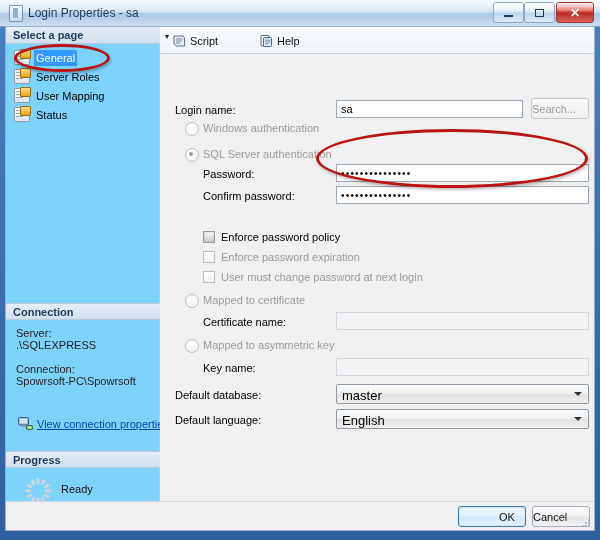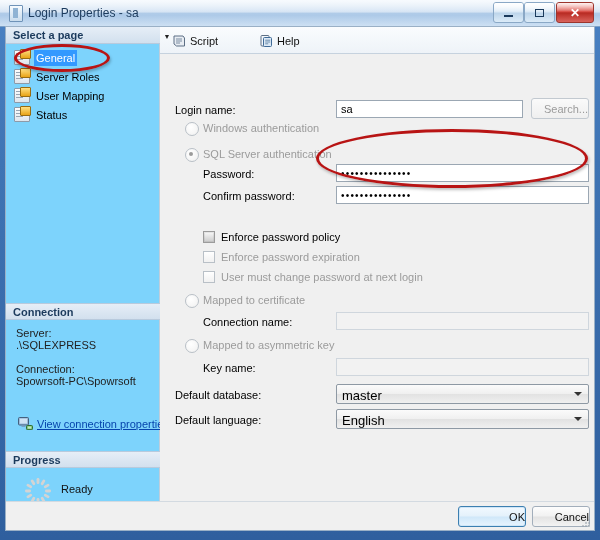--- a/index.html
+++ b/index.html
@@ -134,21 +134,21 @@
     position:absolute;height:18px;box-sizing:border-box;
     background:#fff;border:1px solid #9ba7b3;
     font-size:11px;color:#000;padding:2px 0 0 4px;white-space:nowrap;overflow:hidden;
   }
   .txt.ro{background:#f2f2f2;border:1px solid #cfd6dd;}
   .txt.pw{letter-spacing:1.2px;font-size:10px;padding-top:3px;}
   .btn{
     position:absolute;height:21px;box-sizing:border-box;
     border:1px solid #a2aebb;border-radius:3px;
     background:linear-gradient(180deg,#fdfdfd 0%,#f1f1f1 48%,#e3e3e3 52%,#f3f3f3 100%);
-    font-size:11px;color:#111;display:flex;align-items:center;justify-content:flex-end;
+    font-size:11px;color:#111;display:flex;align-items:center;justify-content:flex-start;
   }
   .btn.dis{color:#9b9b9b;border-color:#c2c9d0;background:linear-gradient(180deg,#fafafa,#efefef);}
   .btn.default{
     border:1px solid #3c7fb1;
     box-shadow:0 0 0 1px #cfe6f7 inset;
     background:linear-gradient(180deg,#f2f9ff 0%,#e4f1fb 48%,#cfe7f9 52%,#e8f4fe 100%);
   }
   .radio{position:absolute;width:12px;height:12px;border-radius:50%;
          border:1px solid #b9c0c7;background:radial-gradient(circle at 40% 35%,#ffffff,#f0f0f0);}
   .radio.on:after{content:"";position:absolute;left:3px;top:3px;width:4px;height:4px;border-radius:50%;background:#9b9b9b;}
@@ -311,21 +311,21 @@
 
         <div class="chk" style="left:43px;top:197px;"></div>
         <div class="lbl dis" style="left:61px;top:197px;">Enforce password expiration</div>
 
         <div class="chk" style="left:43px;top:217px;"></div>
         <div class="lbl dis" style="left:61px;top:217px;">User must change password at next login</div>
 
         <div class="radio" style="left:25px;top:240px;"></div>
         <div class="lbl dis" style="left:43px;top:240px;">Mapped to certificate</div>
 
-        <div class="lbl" style="left:43px;top:262px;">Connection name:</div>
+        <div class="lbl" style="left:43px;top:262px;">Certificate name:</div>
         <div class="txt ro" style="left:176px;top:258px;width:253px;"></div>
 
         <div class="radio" style="left:25px;top:285px;"></div>
         <div class="lbl dis" style="left:43px;top:285px;">Mapped to asymmetric key</div>
 
         <div class="lbl" style="left:43px;top:308px;">Key name:</div>
         <div class="txt ro" style="left:176px;top:304px;width:253px;"></div>
 
         <div class="lbl" style="left:15px;top:335px;">Default database:</div>
         <div class="combo" style="left:176px;top:330px;width:253px;">

